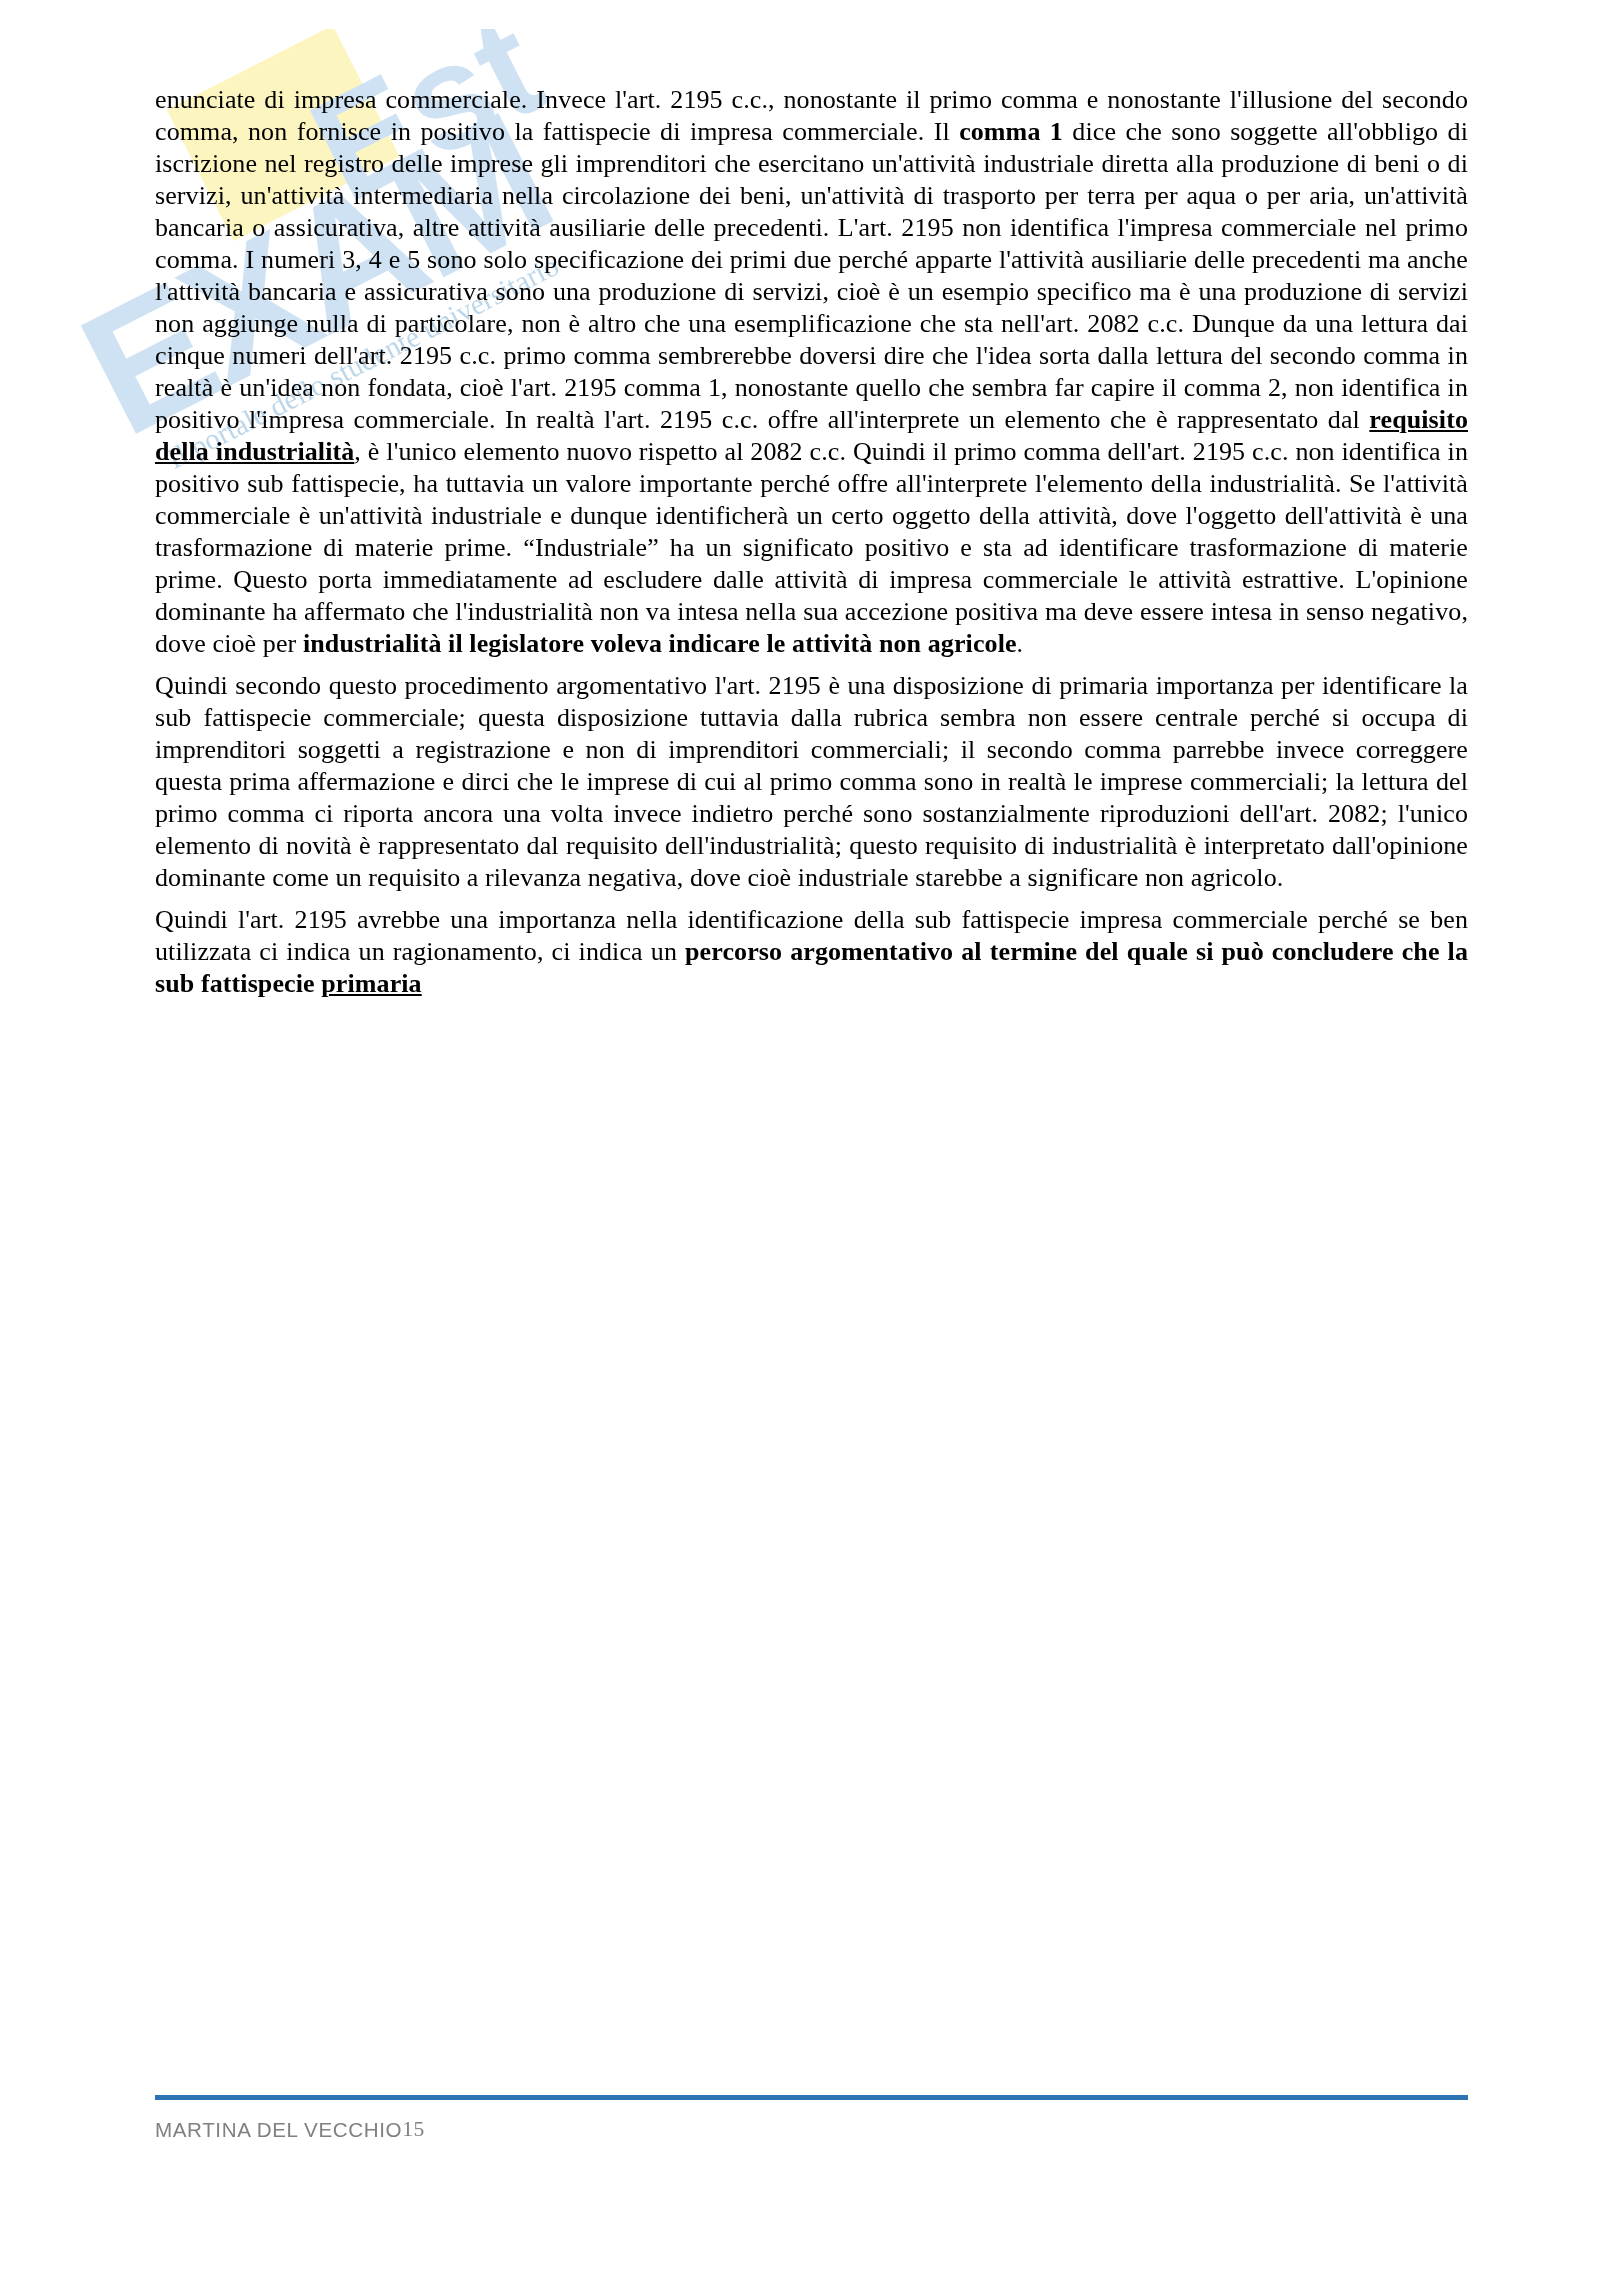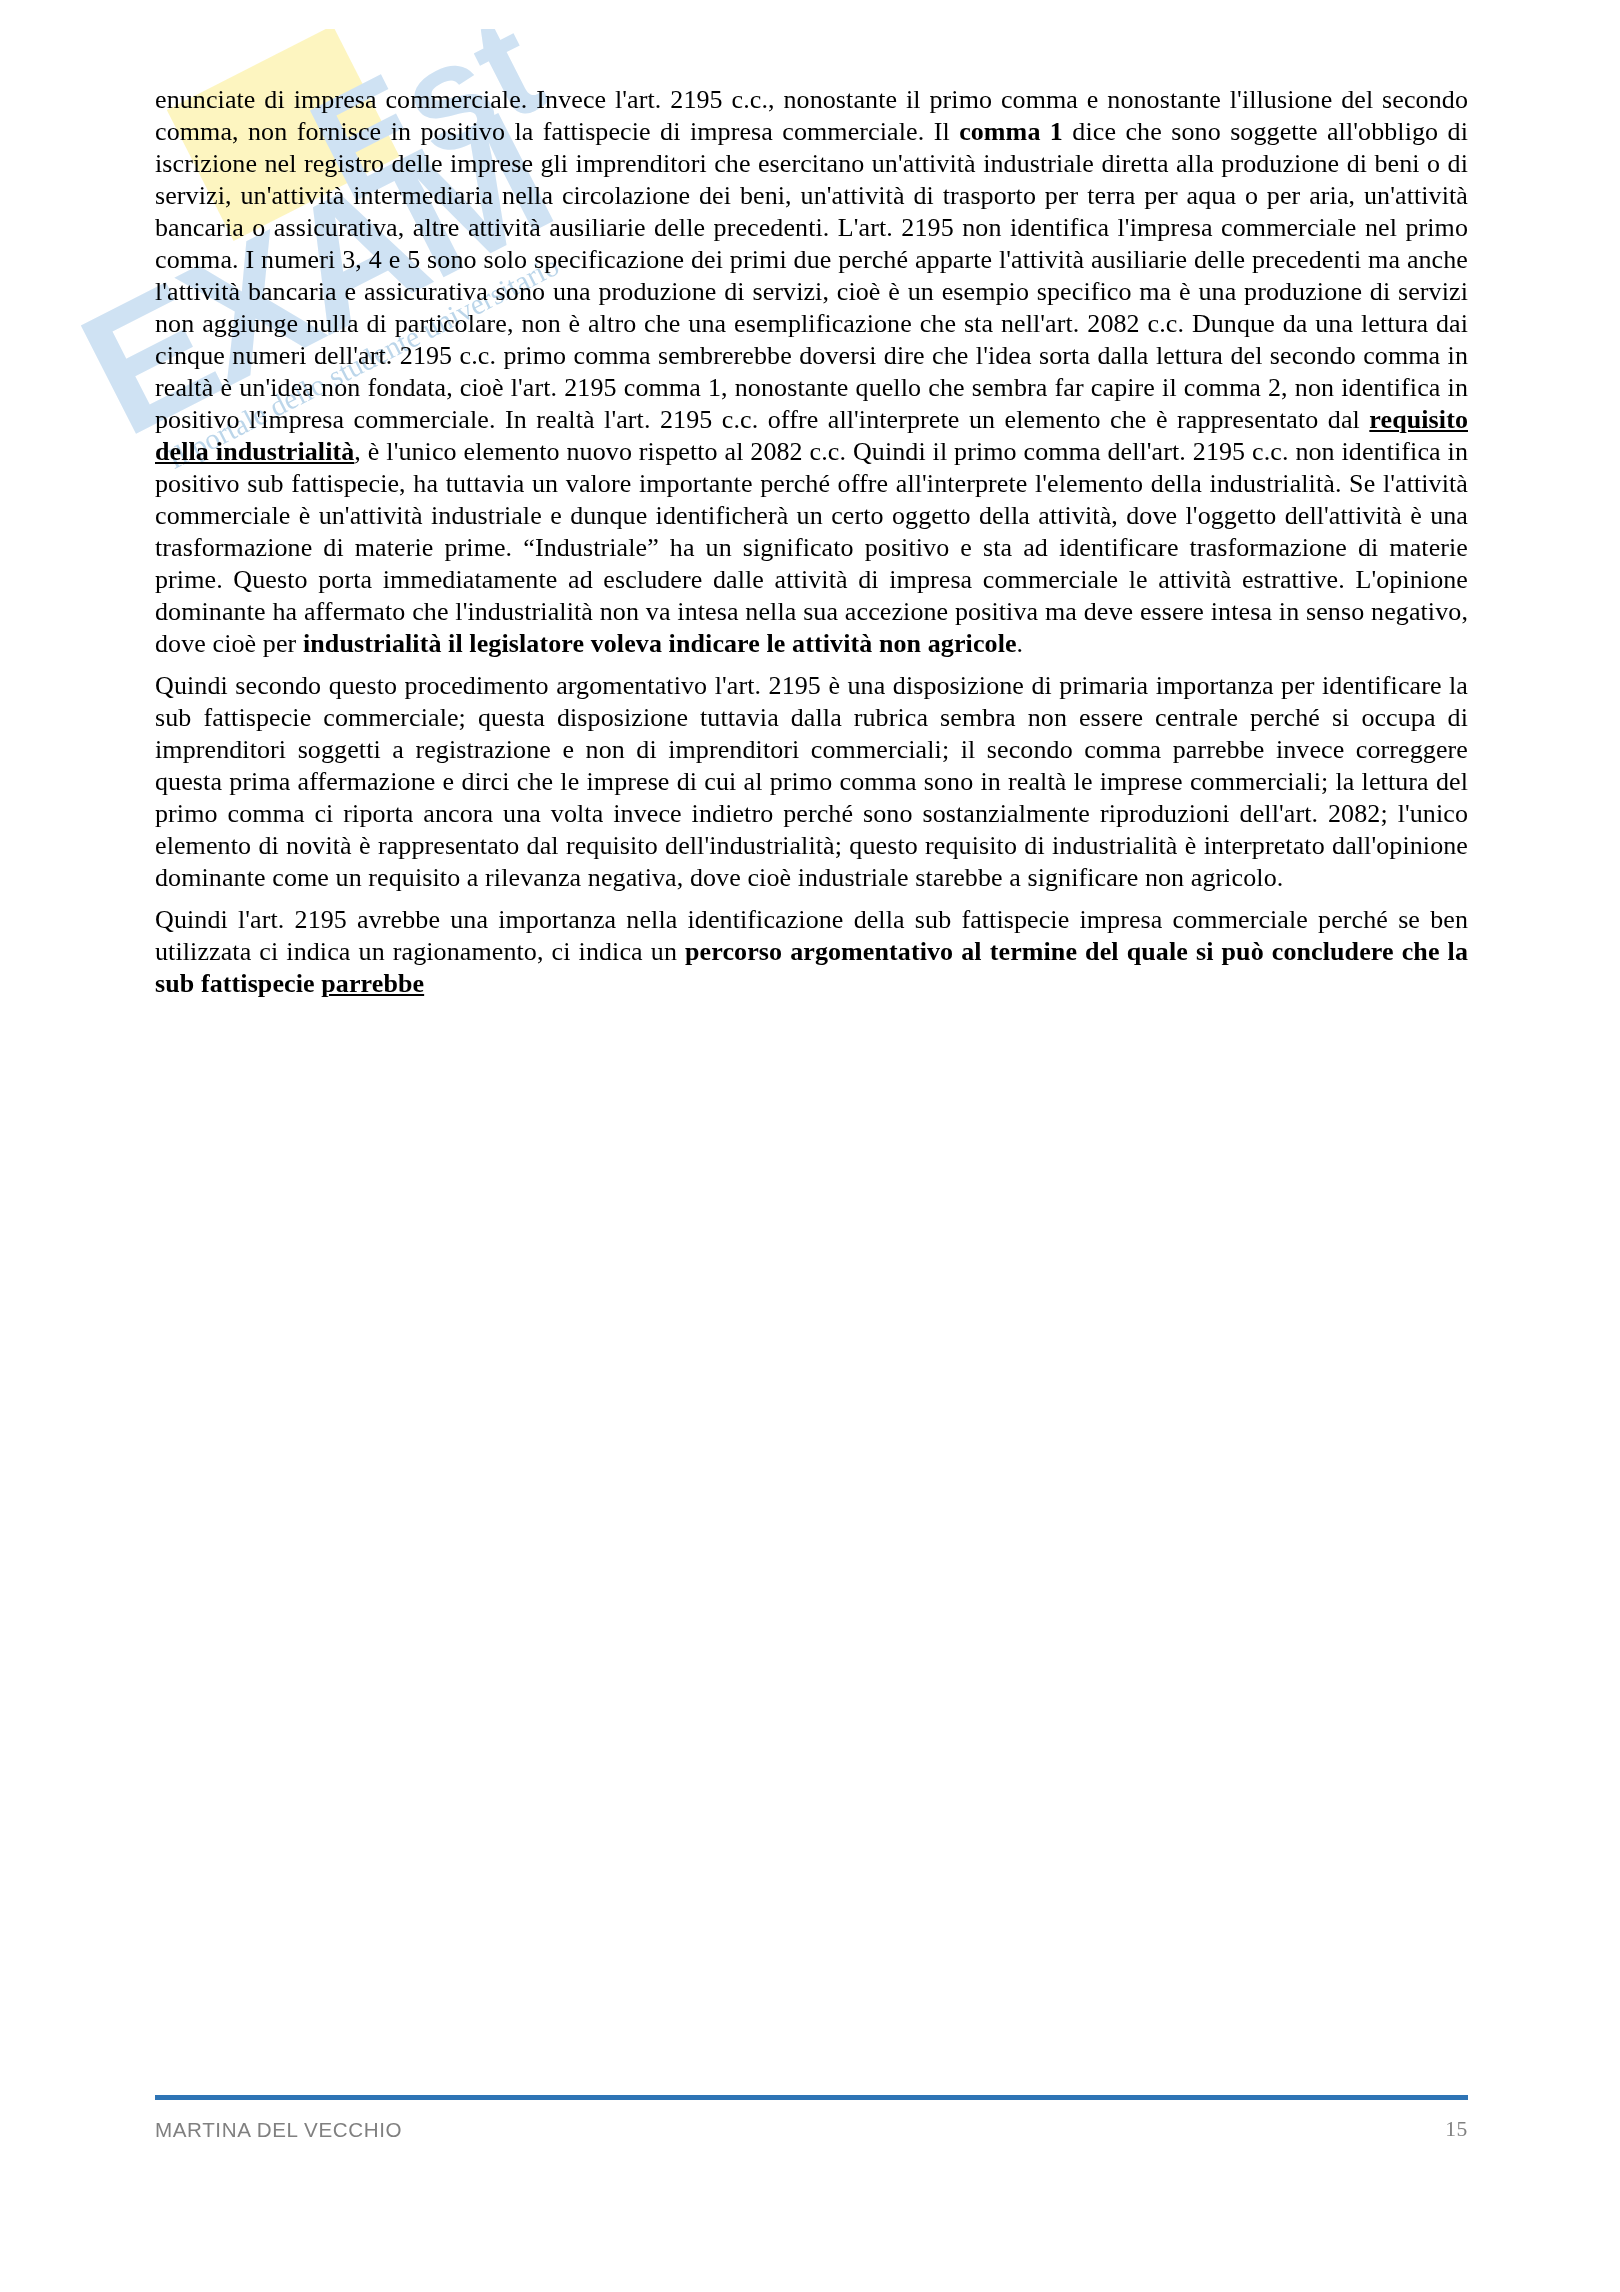--- a/index.html
+++ b/index.html
@@ -54,21 +54,20 @@
     height: 4.9px;
     background: #2e74b5;
     z-index: 2;
   }
   .footer {
     position: absolute;
     left: 155px;
     top: 2117px;
     width: 1313px;
     display: flex;
-    justify-content: space-between;
     align-items: center;
     font-family: "Liberation Sans", sans-serif;
     font-size: 20.6px;
     color: #808080;
     letter-spacing: 0.6px;
     z-index: 2;
   }
   .footer .pageno {
     font-family: "Liberation Serif", serif;
     font-size: 21.6px;
@@ -97,21 +96,21 @@
       <text class="wm-sub" x="40" y="350" font-size="30">Il portale dello studente universitario</text>
     </g>
   </svg>
 
   <div class="content">
 
     <p class="para"><span>enunciate di impresa commerciale. Invece l'art. 2195 c.c., nonostante il primo comma e nonostante l'illusione del secondo comma, non fornisce in positivo la fattispecie di impresa commerciale. Il </span><span class="b">comma 1</span><span> dice che sono soggette all'obbligo di iscrizione nel registro delle imprese gli imprenditori che esercitano un'attività industriale diretta alla produzione di beni o di servizi, un'attività intermediaria nella circolazione dei beni, un'attività di trasporto per terra per aqua o per aria, un'attività bancaria o assicurativa, altre attività ausiliarie delle precedenti. L'art. 2195 non identifica l'impresa commerciale nel primo comma. I numeri 3, 4 e 5 sono solo specificazione dei primi due perché apparte l'attività ausiliarie delle precedenti ma anche l'attività bancaria e assicurativa sono una produzione di servizi, cioè è un esempio specifico ma è una produzione di servizi non aggiunge nulla di particolare, non è altro che una esemplificazione che sta nell'art. 2082 c.c. Dunque da una lettura dai cinque numeri dell'art. 2195 c.c. primo comma sembrerebbe doversi dire che l'idea sorta dalla lettura del secondo comma in realtà è un'idea non fondata, cioè l'art. 2195 comma 1, nonostante quello che sembra far capire il comma 2, non identifica in positivo l'impresa commerciale. In realtà l'art. 2195 c.c. offre all'interprete un elemento che è rappresentato dal </span><span class="bu">requisito della industrialità</span><span>, è l'unico elemento nuovo rispetto al 2082 c.c. Quindi il primo comma dell'art. 2195 c.c. non identifica in positivo sub fattispecie, ha tuttavia un valore importante perché offre all'interprete l'elemento della industrialità. Se l'attività commerciale è un'attività industriale e dunque identificherà un certo oggetto della attività, dove l'oggetto dell'attività è una trasformazione di materie prime. “Industriale” ha un significato positivo e sta ad identificare trasformazione di materie prime. Questo porta immediatamente ad escludere dalle attività di impresa commerciale le attività estrattive. L'opinione dominante ha affermato che l'industrialità non va intesa nella sua accezione positiva ma deve essere intesa in senso negativo, dove cioè per </span><span class="b">industrialità il legislatore voleva indicare le attività non agricole</span><span>.</span></p>
 
     <p class="para"><span>Quindi secondo questo procedimento argomentativo l'art. 2195 è una disposizione di primaria importanza per identificare la sub fattispecie commerciale; questa disposizione tuttavia dalla rubrica sembra non essere centrale perché si occupa di imprenditori soggetti a registrazione e non di imprenditori commerciali; il secondo comma parrebbe invece correggere questa prima affermazione e dirci che le imprese di cui al primo comma sono in realtà le imprese commerciali; la lettura del primo comma ci riporta ancora una volta invece indietro perché sono sostanzialmente riproduzioni dell'art. 2082; l'unico elemento di novità è rappresentato dal requisito dell'industrialità; questo requisito di industrialità è interpretato dall'opinione dominante come un requisito a  rilevanza negativa, dove cioè industriale starebbe a significare non agricolo.</span></p>
 
-    <p class="para"><span>Quindi l'art. 2195 avrebbe una importanza nella identificazione della sub fattispecie impresa commerciale perché se ben utilizzata ci indica un ragionamento, ci indica un </span><span class="b">percorso argomentativo al termine del quale si può concludere che la sub fattispecie </span><span class="bu">parrebbe </span></p>
+    <p class="para"><span>Quindi l'art. 2195 avrebbe una importanza nella identificazione della sub fattispecie impresa commerciale perché se ben utilizzata ci indica un ragionamento, ci indica un </span><span class="b">percorso argomentativo al termine del quale si può concludere che la sub fattispecie </span><span class="bu">primaria </span></p>
 
   </div>
 
   <div class="footer-rule"></div>
 
   <div class="footer">
     <span>MARTINA DEL VECCHIO</span>
     <span class="pageno">15</span>
   </div>
 

